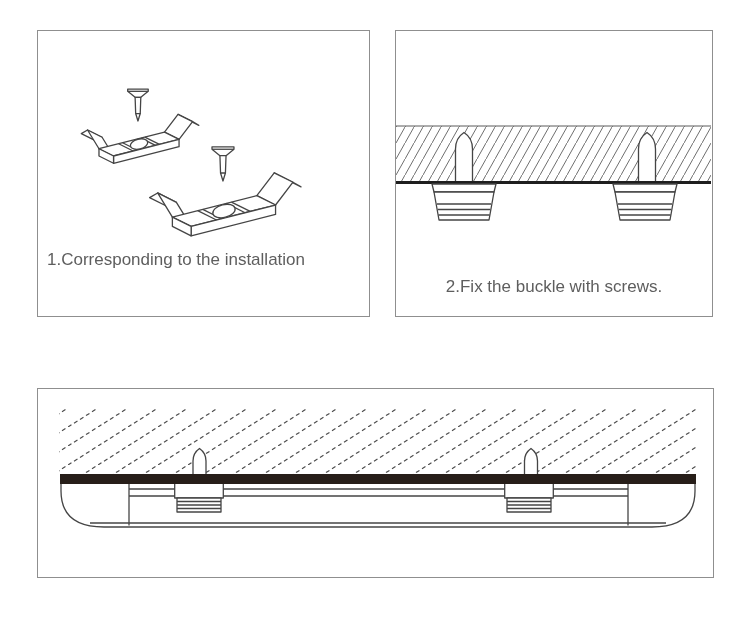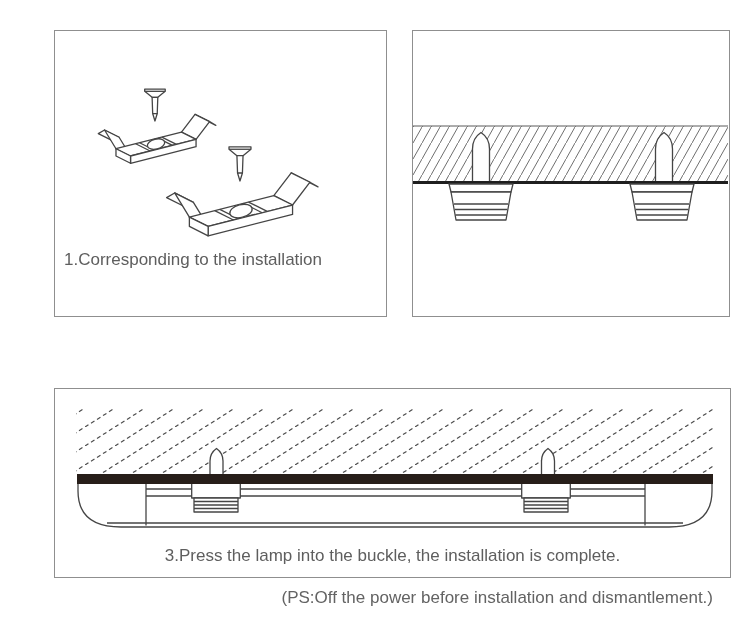--- a/index.html
+++ b/index.html
@@ -1,18 +1,18 @@
 <!DOCTYPE html>
 <html><head>
 <meta charset="utf-8">
 <style>
   html,body{margin:0;padding:0;background:#ffffff;}
   body{font-family:"Liberation Sans", sans-serif;}
   #stage{position:relative;width:750px;height:623px;background:#ffffff;overflow:hidden;}
-  .panel{position:absolute;border:1.5px solid #8f8f8f;background:#ffffff;box-sizing:border-box;margin-left:17px;}
+  .panel{position:absolute;border:1.5px solid #8f8f8f;background:#ffffff;box-sizing:border-box;}
   #panel-step1{left:37px;top:30px;width:333px;height:287px;}
   #panel-step2{left:395px;top:30px;width:318px;height:287px;}
   #panel-step3{left:37px;top:388px;width:677px;height:190px;}
   .illu{position:absolute;left:0;top:0;display:block;}
   .caption{position:absolute;color:#5e5e5e;font-size:17px;line-height:1.25;white-space:nowrap;}
   #cap1a{left:9px;top:218px;}
   #cap1b{left:21px;top:246px;}
   #cap2{left:0;right:0;top:245px;text-align:center;}
   #cap3{left:0;right:0;top:156px;text-align:center;}
   #footnote{position:absolute;right:37px;top:588px;color:#636363;font-size:17px;white-space:nowrap;}
@@ -97,20 +97,21 @@
         <path d="M242.5,151 L242.5,118 Q242.5,107 251,101.5 Q259.5,107 259.5,118 L259.5,151 Z" fill="#fff"></path>
       </g>
       <path d="M0,151.5 L315,151.5" stroke="#1e1e1e" stroke-width="3"></path>
       <g>
         <use href="#buckle2" transform="translate(37,153)"></use>
       </g>
       <g>
         <use href="#buckle2" transform="translate(218,153)"></use>
       </g>
     </svg>
+    <div class="caption" id="cap2">2.Fix the buckle with screws.</div>
   </div>
 
   <div class="panel" id="panel-step3">
     <svg class="illu" width="674" height="150" viewBox="0 0 674 150" fill="none" stroke="#454545" stroke-width="1.3" stroke-linejoin="round">
       <defs>
         <pattern id="hatch3" width="30" height="19" patternUnits="userSpaceOnUse">
           <path d="M0,19 L30,0" stroke="#4c4c4c" stroke-width="1.2" stroke-dasharray="4.1 3"></path>
         </pattern>
         <g id="buckle3">
           <path d="M0.7,0 L0.7,14 L49.3,14 L49.3,0" fill="#fff"></path>
@@ -138,18 +139,16 @@
         <path d="M91,100 L590,100"></path>
         <path d="M91,107 L590,107"></path>
       </g>
       <g>
         <use href="#buckle3" transform="translate(136,95)"></use>
       </g>
       <g>
         <use href="#buckle3" transform="translate(466,95)"></use>
       </g>
     </svg>
-    <div class="caption" id="cap3">3.Press the lamp into the buckle, the installation is complete.</div>
   </div>
 
-  <div id="footnote">(PS:Off the power before installation and dismantlement.)</div>
 
 </div>
 
 </body></html>

